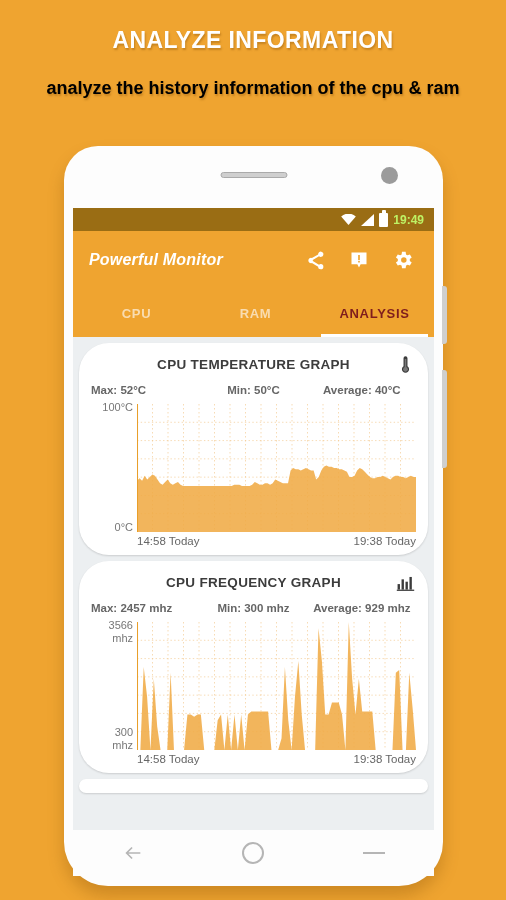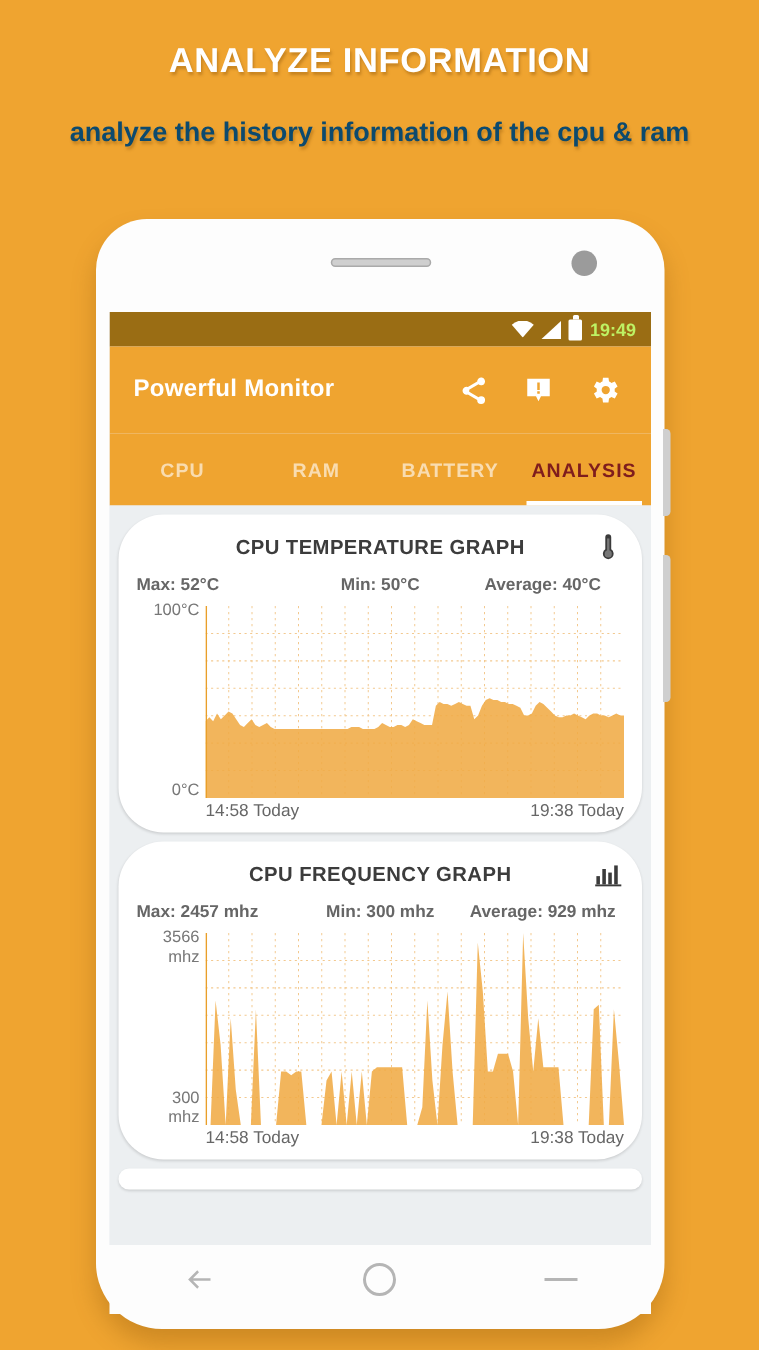--- a/index.html
+++ b/index.html
@@ -13,21 +13,21 @@
   
   .promo { width: 506px; text-align: center; padding-top: 27px; }
   .promo-title {
     color: #ffffff;
     font-size: 23px;
     font-weight: bold;
     letter-spacing: 0.4px;
     text-shadow: 1px 2px 2px rgba(120,70,0,.35);
   }
   .promo-sub {
-    color: #0c4a6e;
+    color: #000000;
     font-size: 18px;
     font-weight: bold;
     margin-top: 24px;
     text-shadow: 1px 2px 2px rgba(120,70,0,.35);
   }
 
   
   .phone {
     position: absolute;
     left: 64px; top: 146px;
@@ -78,21 +78,21 @@
     position: relative;
   }
   .ic-bat:before {
     content:""; position:absolute; top:-3px; left:2.5px;
     width:4px; height:3px; background:#ffffff; border-radius:1px 1px 0 0;
   }
 
   
   .toolbar {
     height: 58px; background: #efa430;
-    display: flex; align-items: center; padding: 0 16px;
+    display: flex; align-items: center; padding: 0 16px; font-style: italic;
   }
   .app-title {
     color: #ffffff; font-size: 16px; font-weight: bold; flex: 1;
     letter-spacing: .2px;
   }
   .tb-icon { width: 30px; height: 30px; margin-left: 14px;
     display:flex; align-items:center; justify-content:center; cursor:pointer; }
 
   
   .tabs {
@@ -202,23 +202,20 @@
           </svg>
       </span>
     </div>
 
     <div class="tabs">
       <div class="tab">
           <span>CPU</span>
         </div>
       <div class="tab">
           <span>RAM</span>
-        </div>
-      <div class="tab">
-          <span>BATTERY</span>
         </div>
       <div class="tab active">
           <span>ANALYSIS</span>
         </div>
     </div>
 
     <div class="content">
 
       <div class="card">
         <div class="card-head">

